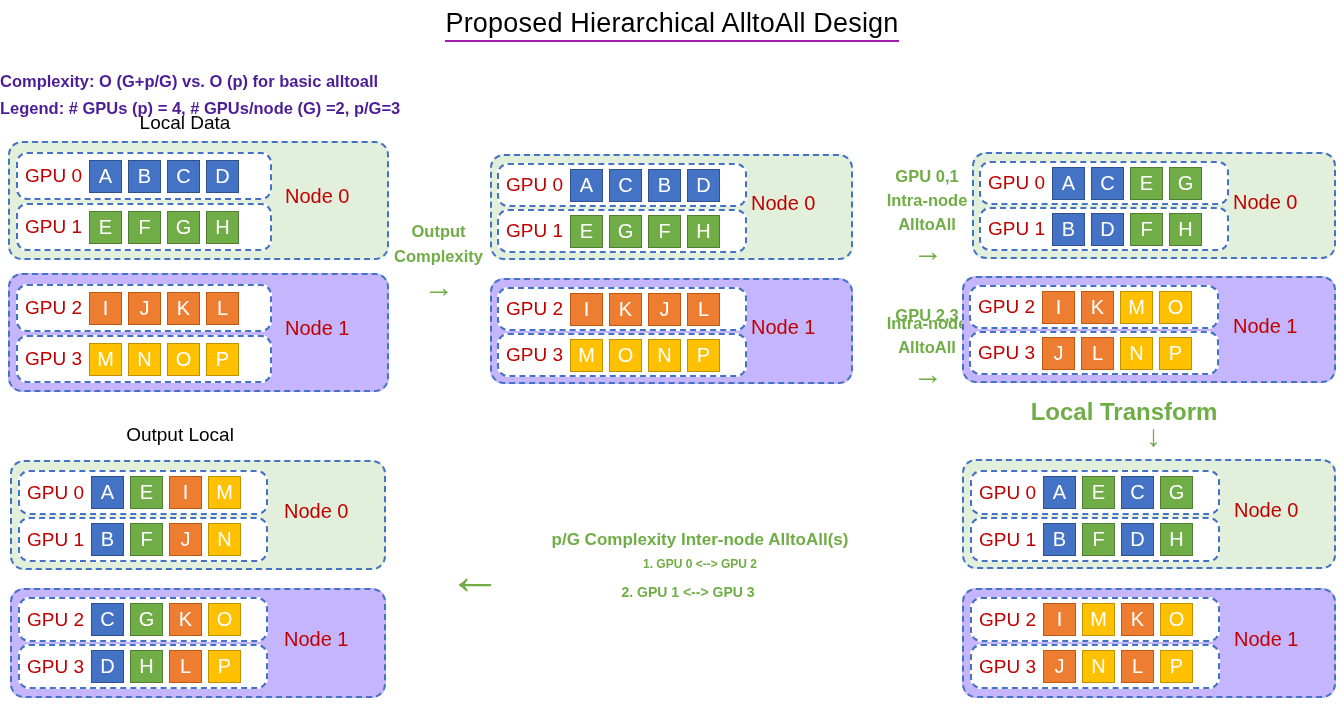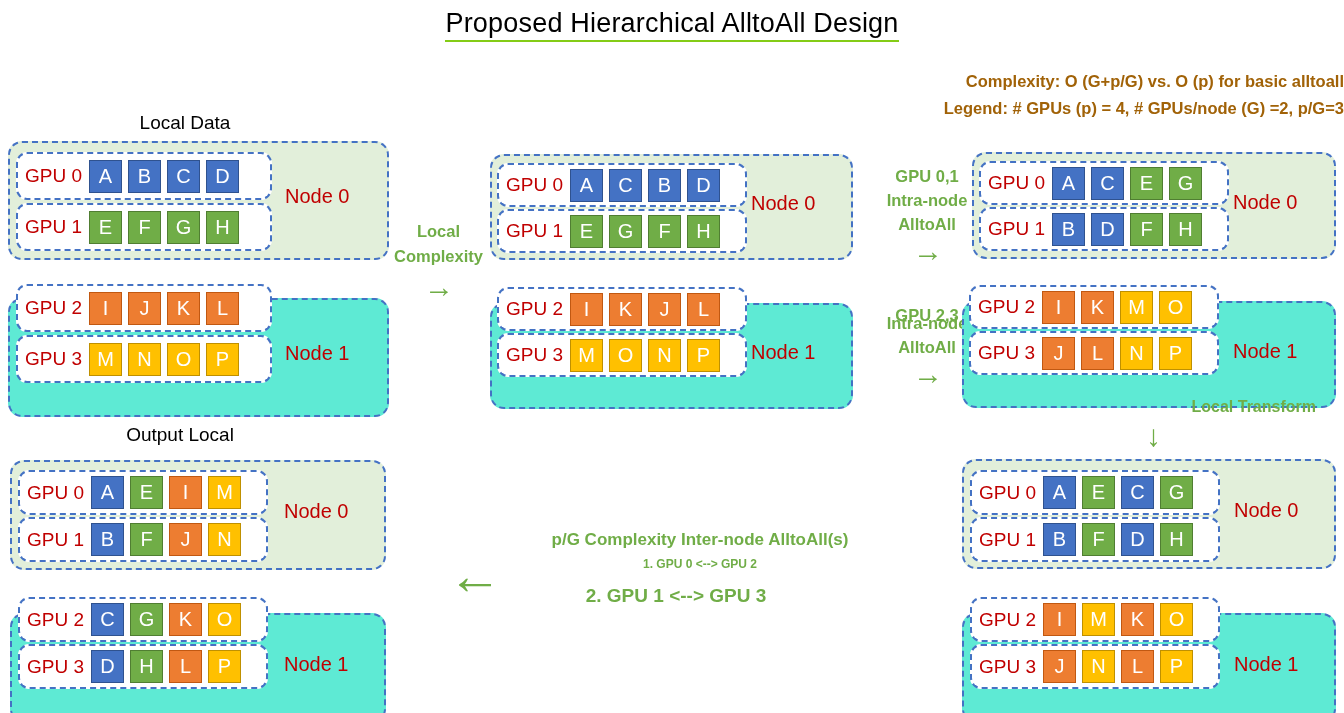--- a/index.html
+++ b/index.html
@@ -14,45 +14,45 @@
 
   
   #title{
     left:0;top:8px;width:1344px;
     text-align:center;
     font-size:27px;
     color:#000000;
     letter-spacing:.2px;
   }
   #title span{
-    border-bottom:2px solid #84cc16;
+    border-bottom:2px solid #a21caf;
     padding-bottom:2px;
   }
 
   
   .legend-line{
-    left:0;width:1344px;text-align:right;
-    font-size:16.5px;font-weight:bold;color:#a16207;
+    left:0;width:1344px;text-align:left;
+    font-size:16.5px;font-weight:bold;color:#4c1d95;
   }
   #legend1{top:72px;}
   #legend2{top:99px;}
 
   
   .section-caption{
     font-size:19px;color:#000;text-align:center;
   }
 
   
   .node{
     border:2px dashed #4472C4;
     border-radius:14px;
     box-sizing:border-box;
   }
   .node.green{background:#E2EFDA;}
-  .node.blue{background:#5eead4;margin-top:25px;}
+  .node.blue{background:#c4b5fd;}
 
   .node-label{
     position:absolute;
     color:#C00000;
     font-size:20px;
     white-space:nowrap;
   }
 
   
   .gpu-row{
@@ -160,21 +160,21 @@
 <div class="gpu-row" style="left:16px;top:335px;width:256px;height:48px;">
   <span class="gpu-name">GPU 3</span>
   <span class="tiles">
     <span class="tile gold">M</span>
     <span class="tile gold">N</span>
     <span class="tile gold">O</span>
     <span class="tile gold">P</span>
   </span>
 </div>
 
-<div class="green-label" style="left:386px;top:220px;width:105px;">Local</div>
+<div class="green-label" style="left:386px;top:220px;width:105px;">Output</div>
 <div class="green-label" style="left:386px;top:245px;width:105px;">Complexity</div>
 <div class="arrow" style="left:424px;top:272px;">→</div>
 
 <div class="abs node green" style="left:490px;top:154px;width:363px;height:106px;">
   <div class="node-label" style="left:259px;top:36px;">Node 0</div>
 </div>
 <div class="gpu-row" style="left:497px;top:163px;width:250px;height:44px;">
   <span class="gpu-name">GPU 0</span>
   <span class="tiles">
     <span class="tile blue">A</span>
@@ -260,21 +260,21 @@
 <div class="gpu-row" style="left:969px;top:331px;width:250px;height:44px;">
   <span class="gpu-name">GPU 3</span>
   <span class="tiles">
     <span class="tile orange">J</span>
     <span class="tile orange">L</span>
     <span class="tile gold">N</span>
     <span class="tile gold">P</span>
   </span>
 </div>
 
-<div class="green-label" style="left:1076px;top:396px;width:240px;font-size:16px;text-align:right;">Local Transform</div>
+<div class="green-label" style="left:1004px;top:396px;width:240px;font-size:24px;">Local Transform</div>
 <div class="arrow" style="left:1146px;top:421px;">↓</div>
 
 <div class="abs node green" style="left:962px;top:459px;width:374px;height:110px;">
   <div class="node-label" style="left:270px;top:38px;">Node 0</div>
 </div>
 <div class="gpu-row" style="left:970px;top:470px;width:250px;height:45px;">
   <span class="gpu-name">GPU 0</span>
   <span class="tiles">
     <span class="tile blue">A</span>
     <span class="tile green">E</span>
@@ -308,21 +308,21 @@
   <span class="tiles">
     <span class="tile orange">J</span>
     <span class="tile gold">N</span>
     <span class="tile orange">L</span>
     <span class="tile gold">P</span>
   </span>
 </div>
 
 <div class="green-label" style="left:520px;top:529px;width:360px;font-size:17px;">p/G Complexity Inter-node AlltoAll(s)</div>
 <div class="green-label" style="left:520px;top:556px;width:360px;font-size:12px;">1. GPU 0 &lt;--&gt; GPU 2</div>
-<div class="green-label" style="left:496px;top:583px;width:360px;font-size:19px;">2. GPU 1 &lt;--&gt; GPU 3</div>
+<div class="green-label" style="left:508px;top:583px;width:360px;font-size:14px;">2. GPU 1 &lt;--&gt; GPU 3</div>
 <div class="arrow-big" style="left:448px;top:548px;">←</div>
 
 <div class="abs node green" style="left:10px;top:460px;width:376px;height:110px;">
   <div class="node-label" style="left:272px;top:38px;">Node 0</div>
 </div>
 <div class="gpu-row" style="left:18px;top:470px;width:250px;height:45px;">
   <span class="gpu-name">GPU 0</span>
   <span class="tiles">
     <span class="tile blue">A</span>
     <span class="tile green">E</span>

